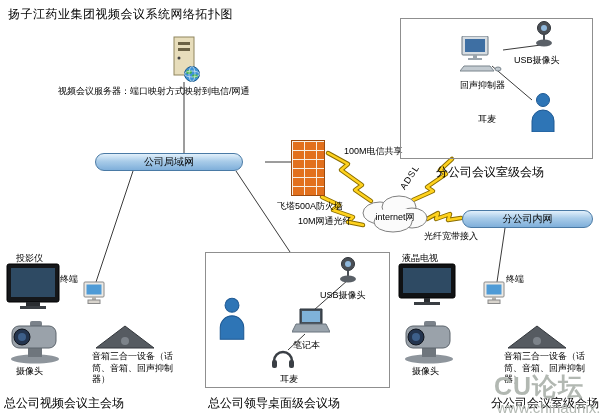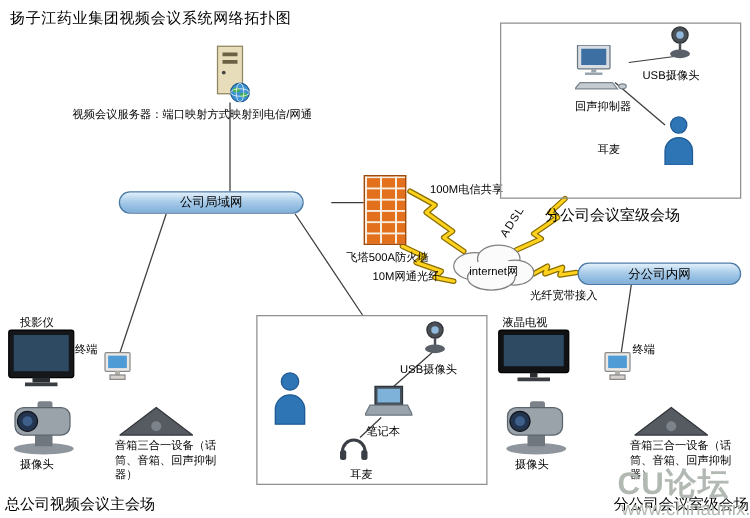--- a/index.html
+++ b/index.html
@@ -200,20 +200,21 @@
 
   <div class="abs" style="left:270px;top:348px;">
     <svg width="26" height="24" viewBox="0 0 26 24">
       <path d="M4 13 a9 9 0 0 1 18 0" fill="none" stroke="#3a3f45" stroke-width="2.5"></path>
       <rect x="2" y="12" width="5" height="8" rx="2" fill="#3a3f45"></rect>
       <rect x="19" y="12" width="5" height="8" rx="2" fill="#3a3f45"></rect>
     </svg>
   </div>
   <div class="lbl" style="left:280px;top:374px;">耳麦</div>
 
+  <div class="site-title" style="left:208px;top:395px;">总公司领导桌面级会议场</div>
 
   <div class="lbl" style="left:402px;top:253px;">液晶电视</div>
   <div class="abs" style="left:398px;top:263px;">
     <svg width="62" height="46" viewBox="0 0 62 46">
       <rect x="1" y="1" width="56" height="34" rx="2" fill="#101214" stroke="#000"></rect>
       <rect x="5" y="5" width="48" height="25" fill="#2e4a63"></rect>
       <rect x="26" y="35" width="6" height="4" fill="#2a2d31"></rect>
       <rect x="16" y="39" width="26" height="3" fill="#3a3e43"></rect>
     </svg>
   </div>

